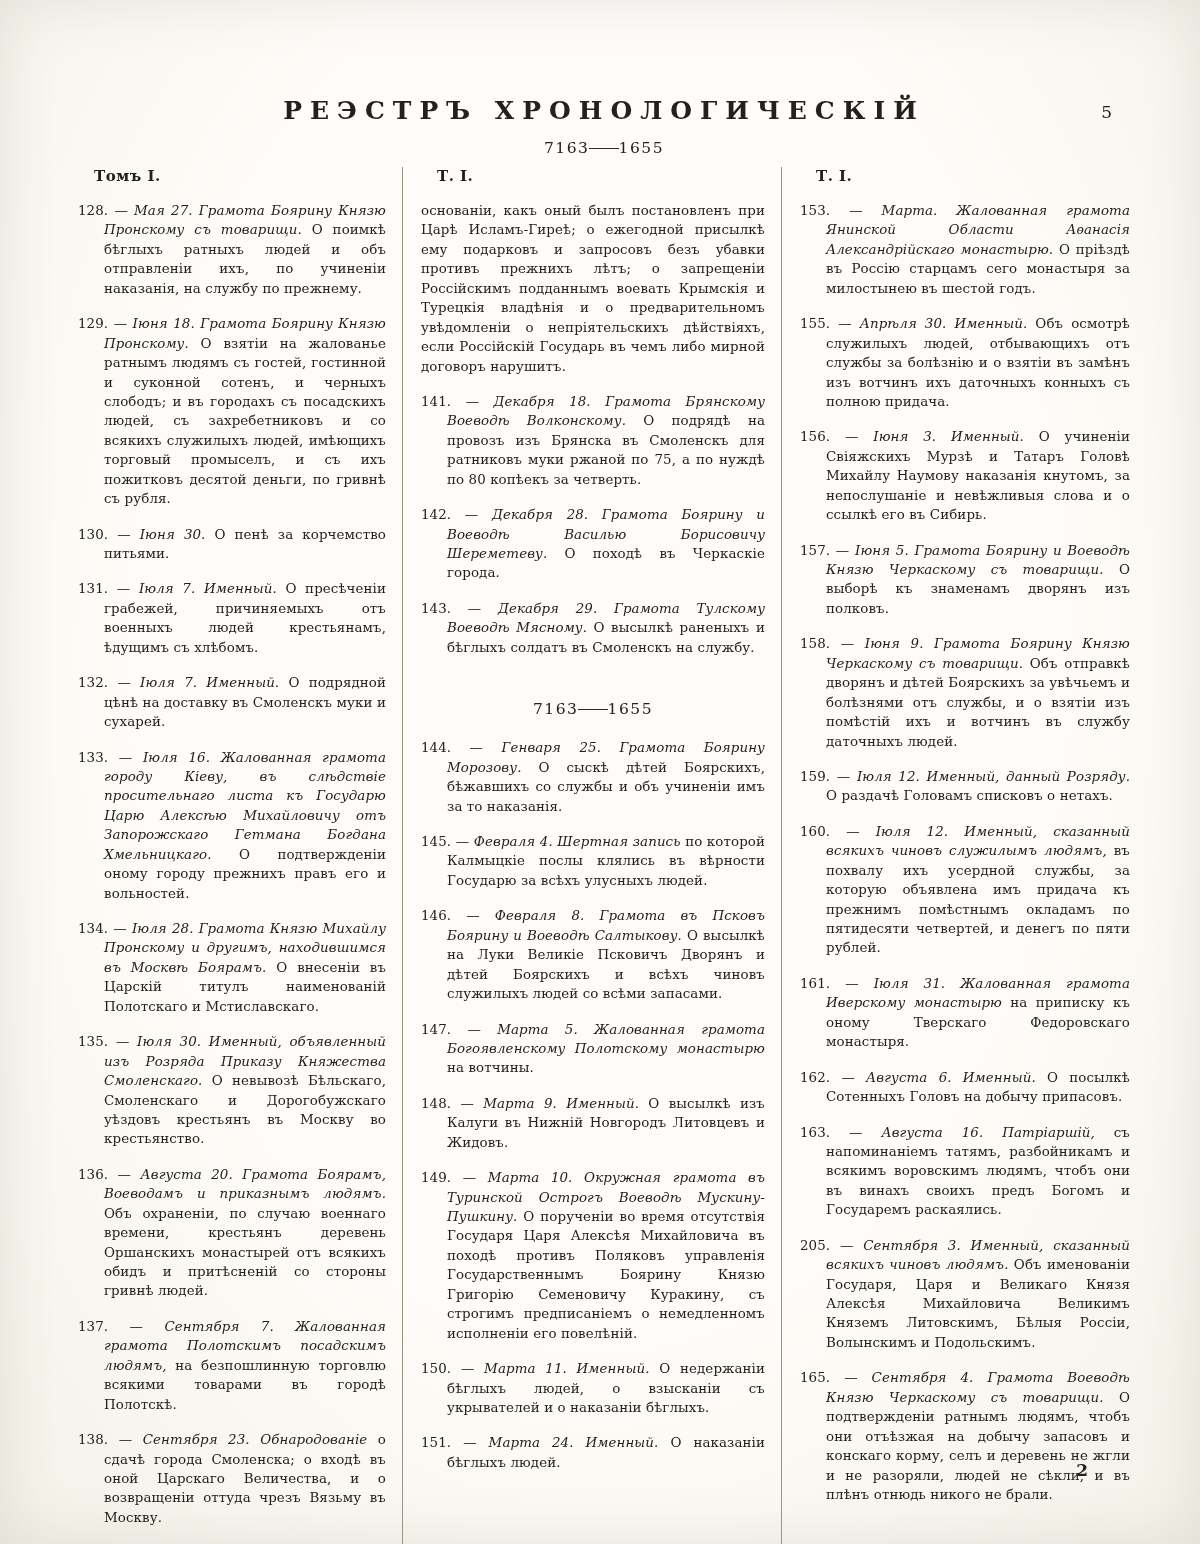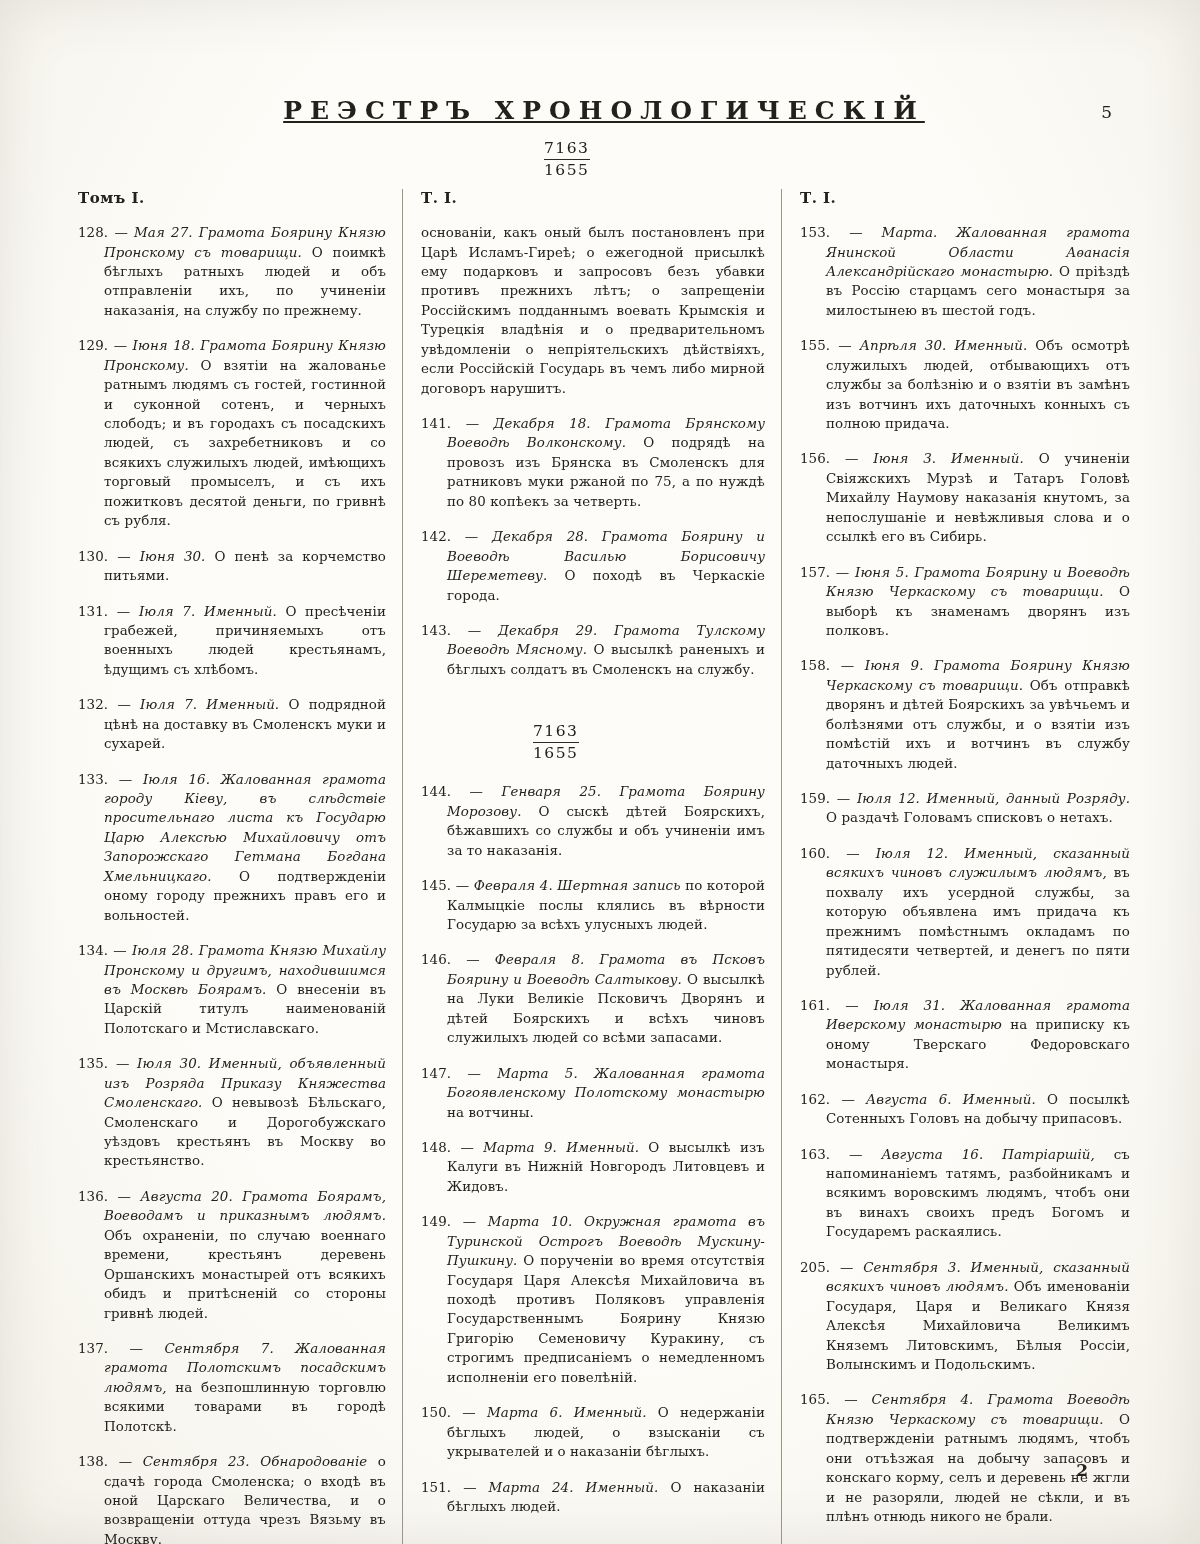--- a/index.html
+++ b/index.html
@@ -13,38 +13,37 @@
     height: 1544px;
     margin: 0 auto;
     box-sizing: border-box;
     padding: 96px 70px 0 78px;
     background: radial-gradient(ellipse at 50% 42%, #fdfcf8 55%, #f3f1e8 100%);
     box-shadow: inset 0 0 60px rgba(90,85,70,0.12);
     overflow: hidden;
     font-family: "DejaVu Serif", "Liberation Serif", serif;
     color: #23211c;
   }
-  .page-header { position: relative; height: 36px; text-decoration: underline; }
+  .page-header { position: relative; height: 36px; }
   .title {
     text-align: center;
     font-size: 25px;
     font-weight: bold;
     letter-spacing: 8px;
     white-space: nowrap;
   }
   .pagenum {
     position: absolute;
     top: 6px;
     right: 18px;
     font-size: 17px;
   }
   .fraction {
     display: flex;
-    flex-direction: column;
-    align-items: flex-start;
+    align-items: center;
     line-height: 1.1;
   }
   .fraction.top { margin: 8px auto 10px auto; width: 120px; }
   .fraction.mid { margin: 44px auto 20px auto; width: 120px; }
   .frac-top, .frac-bottom {
     font-size: 15.5px;
     letter-spacing: 1.5px;
   }
   .frac-rule {
     display: block;
@@ -64,21 +63,21 @@
   .col:nth-child(2) {
     width: 380px;
     padding: 0 16px 0 18px;
     border-left: 1px solid #9a9587;
     border-right: 1px solid #9a9587;
   }
   .col:nth-child(3) { width: 348px; padding-left: 18px; }
   .col-header {
     font-weight: bold;
     font-size: 15px;
-    margin: 0 0 10px 0;
+    margin: 0 0 10px 16px;
     letter-spacing: 0.5px;
   }
   p.entry, p.cont {
     font-size: 13.4px;
     line-height: 1.45;
     text-align: justify;
     margin: 16px 0 3px 0;
     letter-spacing: 0.1px;
   }
   p.entry {
@@ -138,21 +137,21 @@
           <span class="frac-top">7163</span>
           <span class="frac-rule"></span>
           <span class="frac-bottom">1655</span>
         </div>
         <p class="entry"><span class="num">144. — </span><span class="it">Генваря 25. Грамота Боярину Морозову. </span><span>О сыскѣ дѣтей Боярскихъ, бѣжавшихъ со службы и объ учиненіи имъ за то наказанія.</span></p>
         <p class="entry"><span class="num">145. — </span><span class="it">Февраля 4. Шертная запись </span><span>по которой Калмыцкіе послы клялись въ вѣрности Государю за всѣхъ улусныхъ людей.</span></p>
         <p class="entry"><span class="num">146. — </span><span class="it">Февраля 8. Грамота въ Псковъ Боярину и Воеводѣ Салтыкову. </span><span>О высылкѣ на Луки Великіе Псковичъ Дворянъ и дѣтей Боярскихъ и всѣхъ чиновъ служилыхъ людей со всѣми запасами.</span></p>
         <p class="entry"><span class="num">147. — </span><span class="it">Марта 5. Жалованная грамота Богоявленскому Полотскому монастырю </span><span>на вотчины.</span></p>
         <p class="entry"><span class="num">148. — </span><span class="it">Марта 9. Именный. </span><span>О высылкѣ изъ Калуги въ Нижній Новгородъ Литовцевъ и Жидовъ.</span></p>
         <p class="entry"><span class="num">149. — </span><span class="it">Марта 10. Окружная грамота въ Туринской Острогъ Воеводѣ Мускину-Пушкину. </span><span>О порученіи во время отсутствія Государя Царя Алексѣя Михайловича въ походѣ противъ Поляковъ управленія Государственнымъ Боярину Князю Григорію Семеновичу Куракину, съ строгимъ предписаніемъ о немедленномъ исполненіи его повелѣній.</span></p>
-        <p class="entry"><span class="num">150. — </span><span class="it">Марта 6. Именный. </span><span>О недержаніи бѣглыхъ людей, о взысканіи съ укрывателей и о наказаніи бѣглыхъ.</span></p>
+        <p class="entry"><span class="num">150. — </span><span class="it">Марта 11. Именный. </span><span>О недержаніи бѣглыхъ людей, о взысканіи съ укрывателей и о наказаніи бѣглыхъ.</span></p>
         <p class="entry"><span class="num">151. — </span><span class="it">Марта 24. Именный. </span><span>О наказаніи бѣглыхъ людей.</span></p>
       </div>
       <div class="col">
         <div class="col-header">Т. I.</div>
         <p class="entry"><span class="num">153. — </span><span class="it">Марта. Жалованная грамота Янинской Области Аѳанасія Александрійскаго монастырю. </span><span>О пріѣздѣ въ Россію старцамъ сего монастыря за милостынею въ шестой годъ.</span></p>
         <p class="entry"><span class="num">155. — </span><span class="it">Апрѣля 30. Именный. </span><span>Объ осмотрѣ служилыхъ людей, отбывающихъ отъ службы за болѣзнію и о взятіи въ замѣнъ изъ вотчинъ ихъ даточныхъ конныхъ съ полною придача.</span></p>
         <p class="entry"><span class="num">156. — </span><span class="it">Іюня 3. Именный. </span><span>О учиненіи Свіяжскихъ Мурзѣ и Татаръ Головѣ Михайлу Наумову наказанія кнутомъ, за непослушаніе и невѣжливыя слова и о ссылкѣ его въ Сибирь.</span></p>
         <p class="entry"><span class="num">157. — </span><span class="it">Іюня 5. Грамота Боярину и Воеводѣ Князю Черкаскому съ товарищи. </span><span>О выборѣ къ знаменамъ дворянъ изъ полковъ.</span></p>
         <p class="entry"><span class="num">158. — </span><span class="it">Іюня 9. Грамота Боярину Князю Черкаскому съ товарищи. </span><span>Объ отправкѣ дворянъ и дѣтей Боярскихъ за увѣчьемъ и болѣзнями отъ службы, и о взятіи изъ помѣстій ихъ и вотчинъ въ службу даточныхъ людей.</span></p>
         <p class="entry"><span class="num">159. — </span><span class="it">Іюля 12. Именный, данный Розряду. </span><span>О раздачѣ Головамъ списковъ о нетахъ.</span></p>

